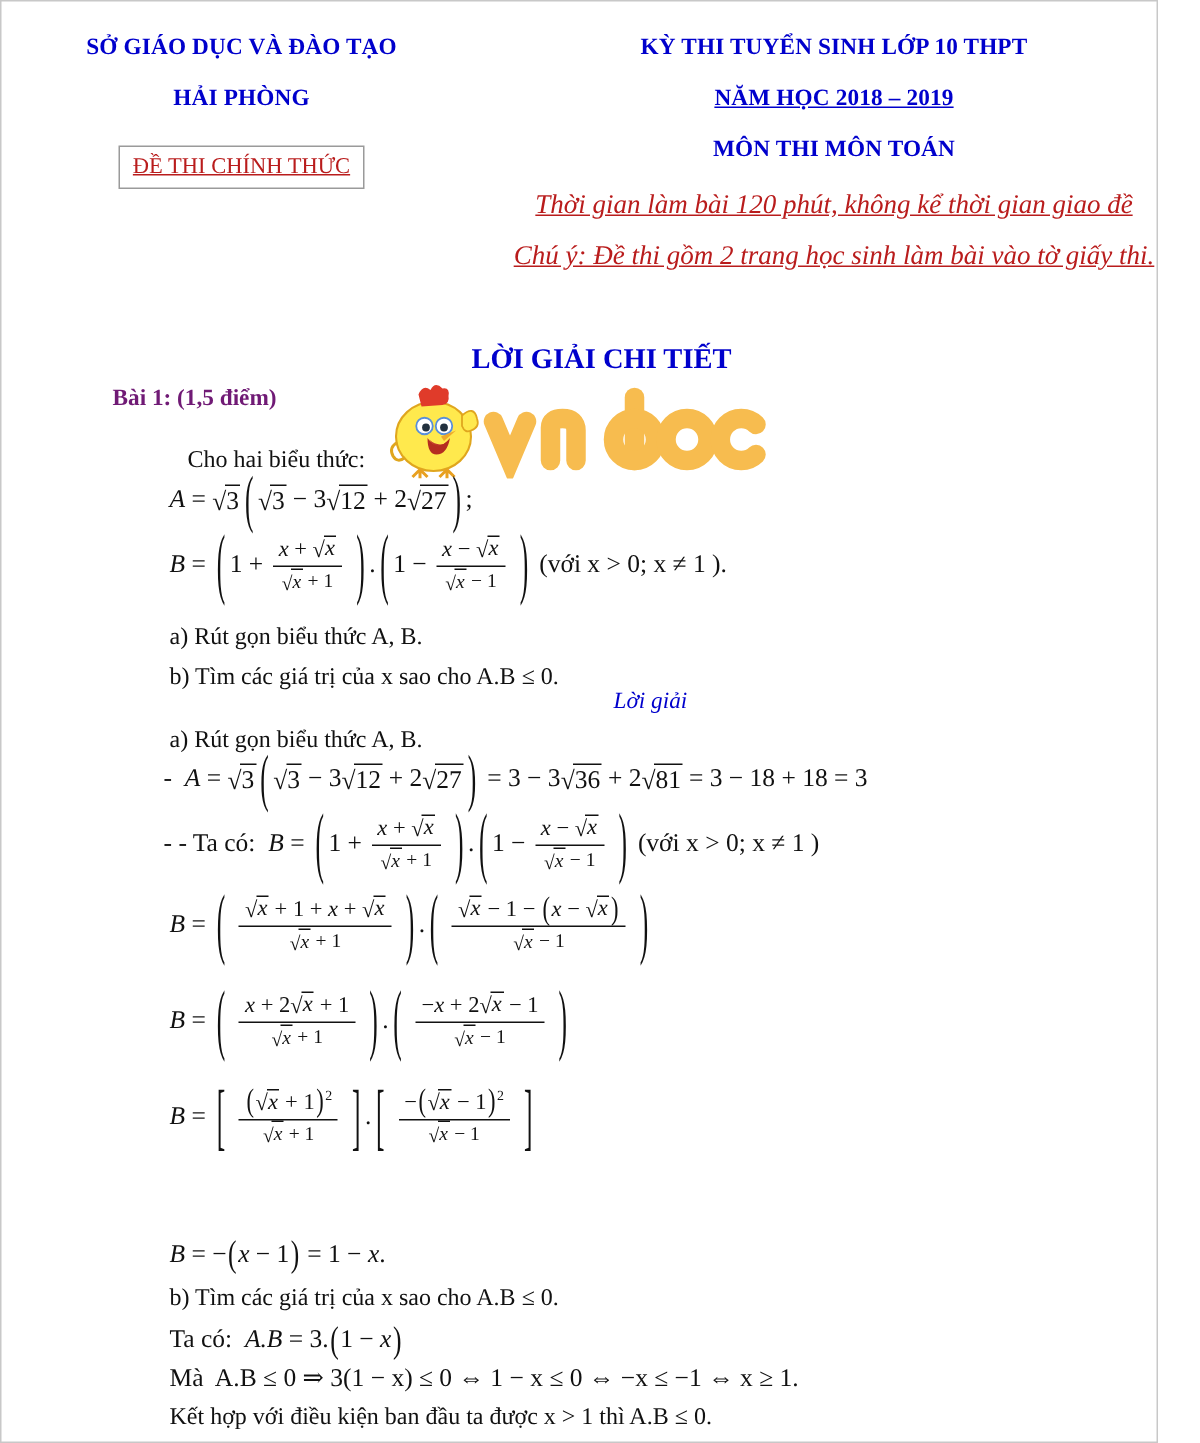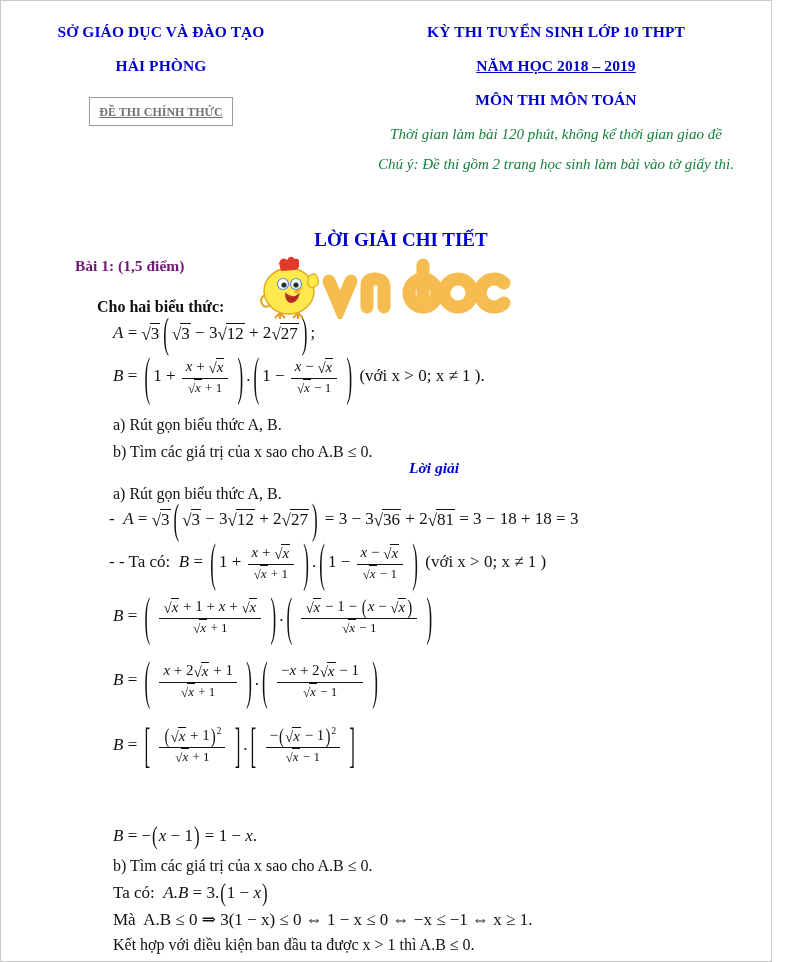--- a/index.html
+++ b/index.html
@@ -50,33 +50,34 @@
   }
   .hdr-left .l1 { margin-top: 22px; }
   .hdr-left .l2 { margin-top: 16px; }
   .official-box {
     display: inline-block;
     margin-top: 22px;
     border: 1px solid #9a9a9a;
     padding: 4px 9px 5px 9px;
   }
   .official-box span {
-    color: #737373;
-    font-weight: bold;
-    font-size: 12px;
+    color: #b91c1c;
+    font-weight: normal;
+    font-size: 15px;
     text-decoration: underline;
   }
   .hdr-right .r1 { margin-top: 22px; }
   .hdr-right .r2 { margin-top: 16px; text-decoration: underline; }
   .hdr-right .r3 { margin-top: 16px; }
   .note {
     font-style: italic;
-    font-size: 15px;
-    color: #15803d;
+    font-size: 18px;
+    color: #b91c1c;
     margin-top: 17px;
+    text-decoration: underline;
   }
   .note.n2 { margin-top: 13px; }
 
   
   .doc-title {
     position: absolute;
     top: 228px; left: 0;
     width: 800px;
     text-align: center;
     color: #0000cc;
@@ -108,21 +109,21 @@
   .mathline {
     position: absolute;
     font-family: "Liberation Serif", "DejaVu Serif", serif;
     font-size: 17px;
     white-space: nowrap;
     color: #111;
   }
   .loigiai {
     position: absolute;
     color: #0000cc;
-    font-weight: bold;
+    font-weight: normal;
     font-style: italic;
     font-size: 15.5px;
   }
 
   
   .it { font-style: italic; }
   .mathline .frac {
     display: inline-block;
     vertical-align: middle;
     text-align: center;
@@ -221,21 +222,21 @@
     <g fill="none" stroke="#f7bc4f" stroke-width="13" stroke-linecap="round">
       <path d="M76 30 L87 56 L98 30"></path>
       <path d="M114 56 L114 34 Q114 28 122 28 Q131 28 131 36 L131 56"></path>
       <path d="M170 14 L170 56"></path>
       <path d="M170 42 a14 14 0 1 0 -14 -14 a14 14 0 0 0 14 14" transform="translate(0,14)"></path>
       <circle cx="205" cy="42" r="14"></circle>
       <path d="M251 32 a14 14 0 1 0 0 20"></path>
     </g>
   </svg>
 
-  <div class="line" style="top:297px; left:96px;font-weight:bold;">Cho hai biểu thức:</div>
+  <div class="line" style="top:297px; left:124px;">Cho hai biểu thức:</div>
 
   <div class="mathline" style="top:322px; left:112px;">
     <span class="it">A</span> = <span class="sq"><span class="rad">√</span><span class="bar">3</span></span><span class="paren">(</span><span class="sq"><span class="rad">√</span><span class="bar">3</span></span> − 3<span class="sq"><span class="rad">√</span><span class="bar">12</span></span> + 2<span class="sq"><span class="rad">√</span><span class="bar">27</span></span><span class="paren">)</span>;
   </div>
 
   <div class="mathline" style="top:357px; left:112px;">
     <span class="it">B</span> = <span class="paren big">(</span>1 +
     <span class="frac"><span class="num"><span class="it">x</span> + <span class="sq"><span class="rad">√</span><span class="bar"><span class="it">x</span></span></span></span><span class="den"><span class="sq"><span class="rad">√</span><span class="bar"><span class="it">x</span></span></span> + 1</span></span>
     <span class="paren big">)</span>.<span class="paren big">(</span>1 −
     <span class="frac"><span class="num"><span class="it">x</span> − <span class="sq"><span class="rad">√</span><span class="bar"><span class="it">x</span></span></span></span><span class="den"><span class="sq"><span class="rad">√</span><span class="bar"><span class="it">x</span></span></span> − 1</span></span>

